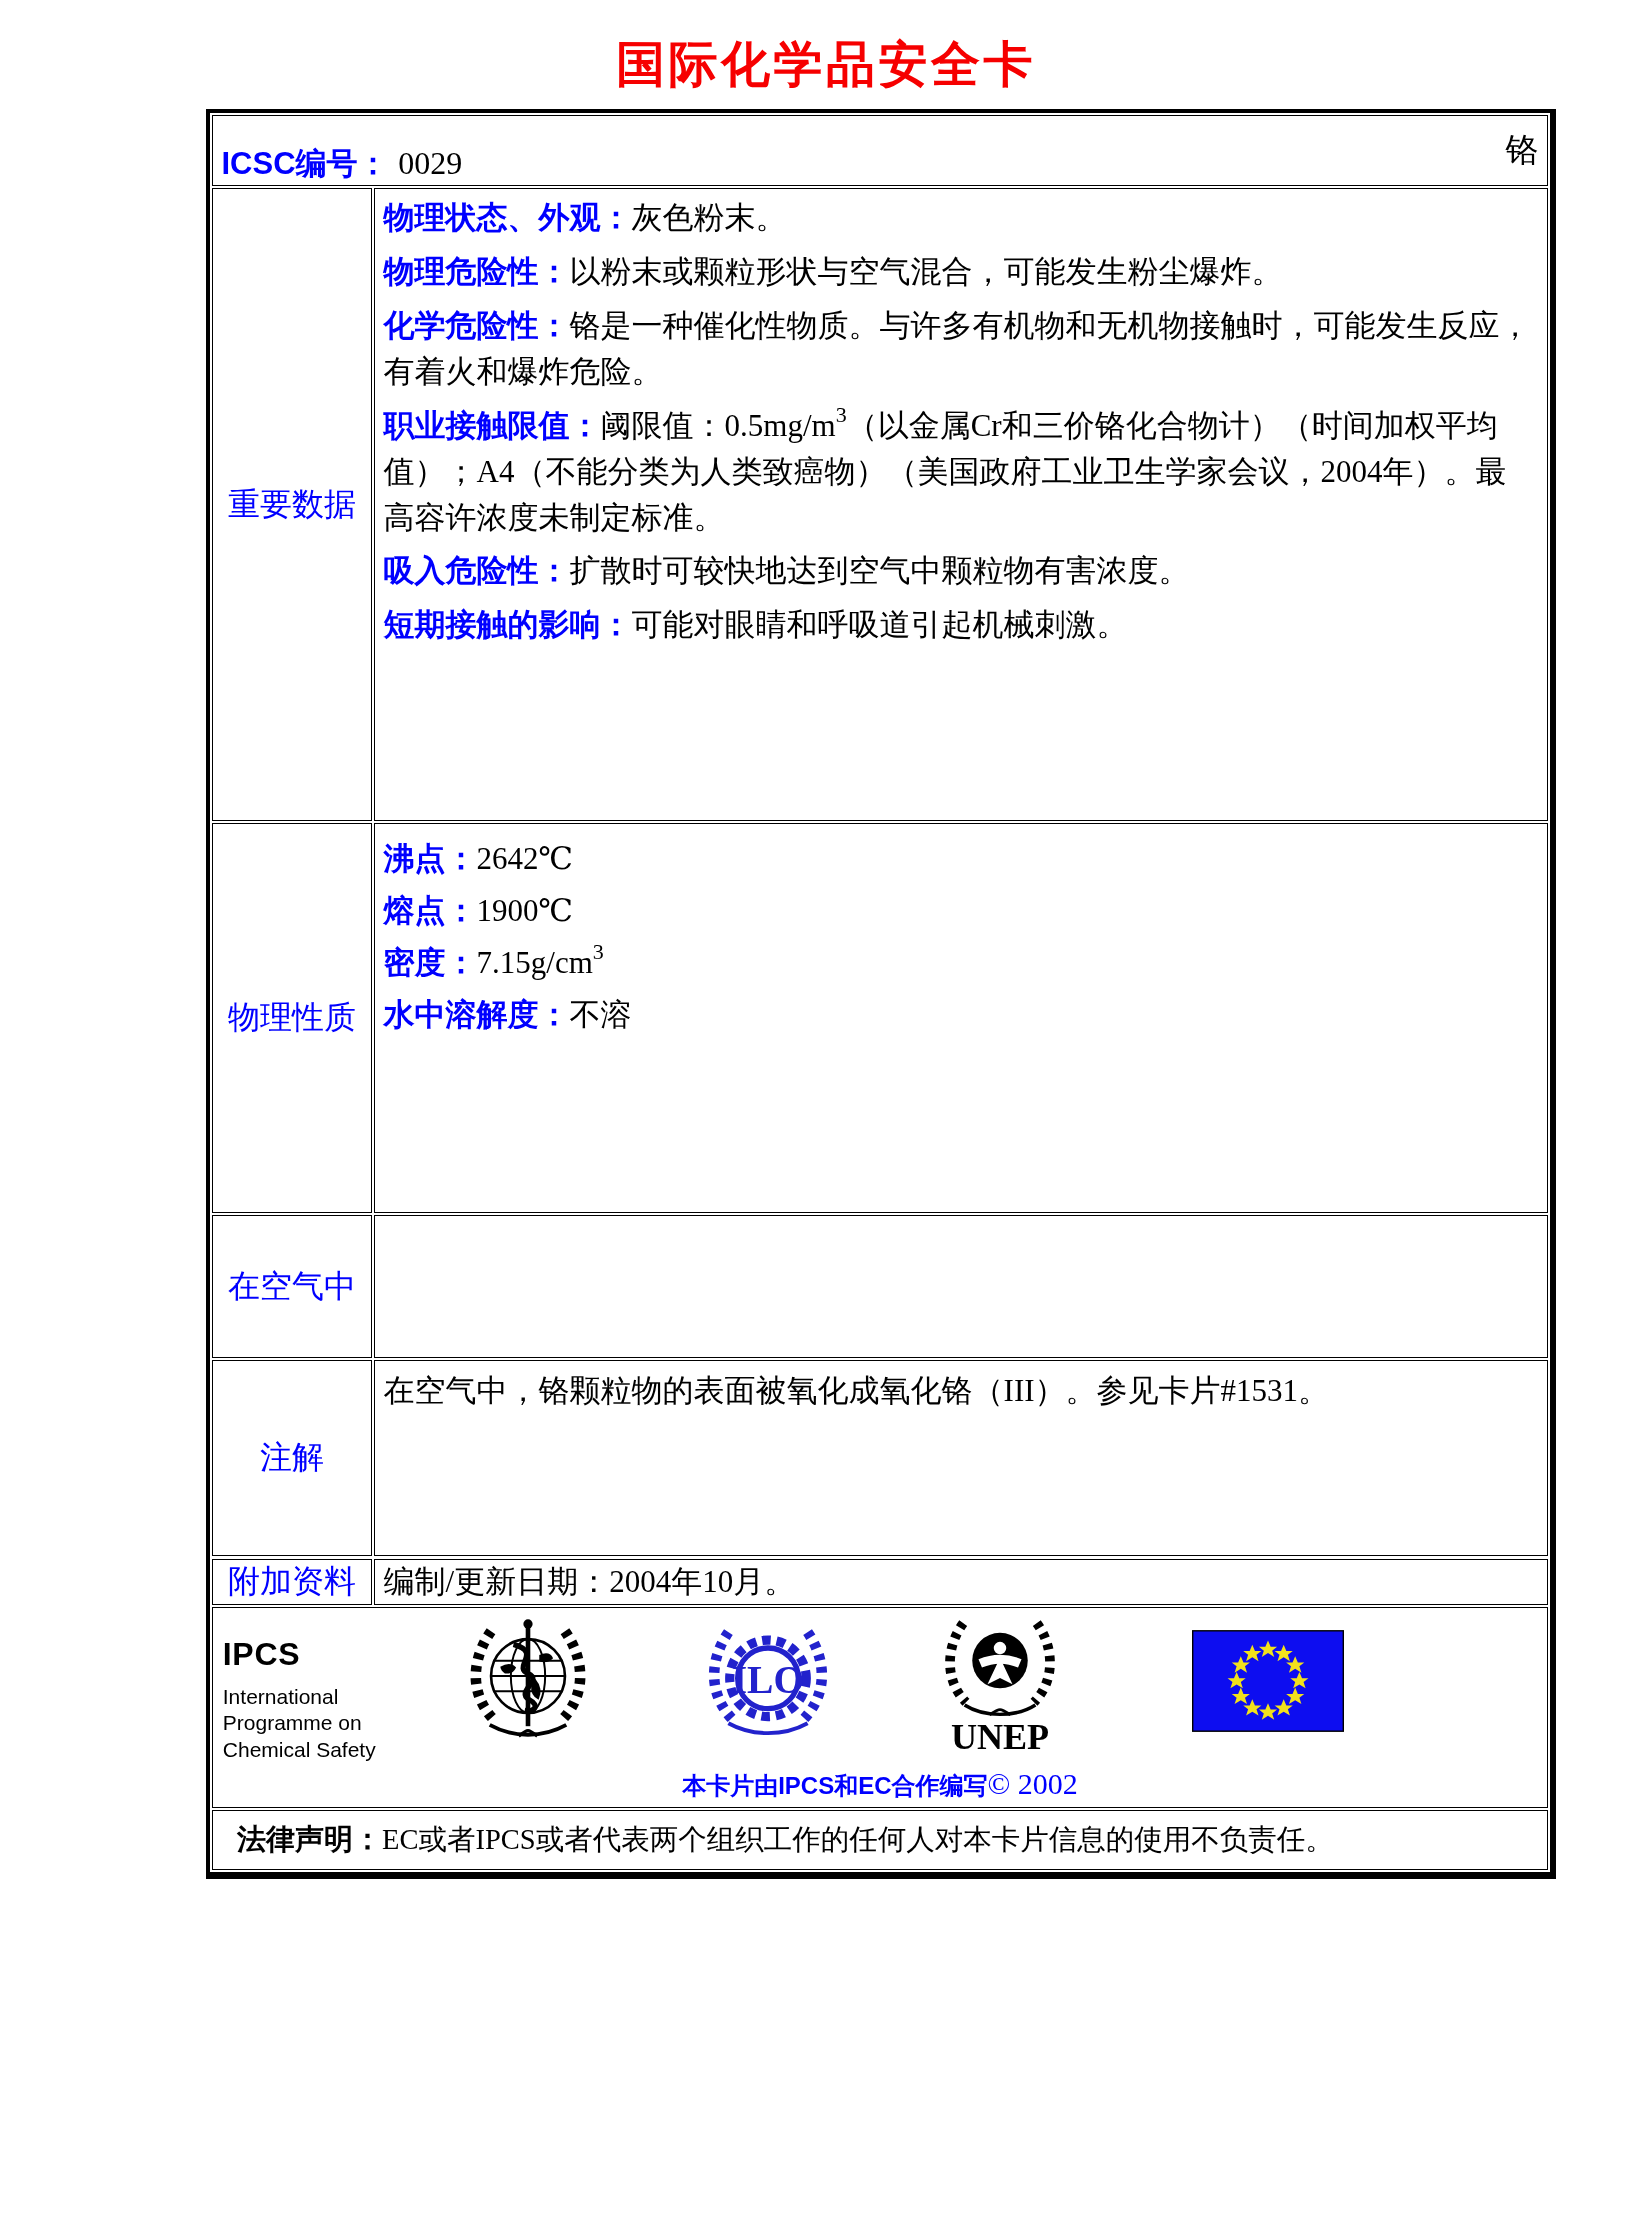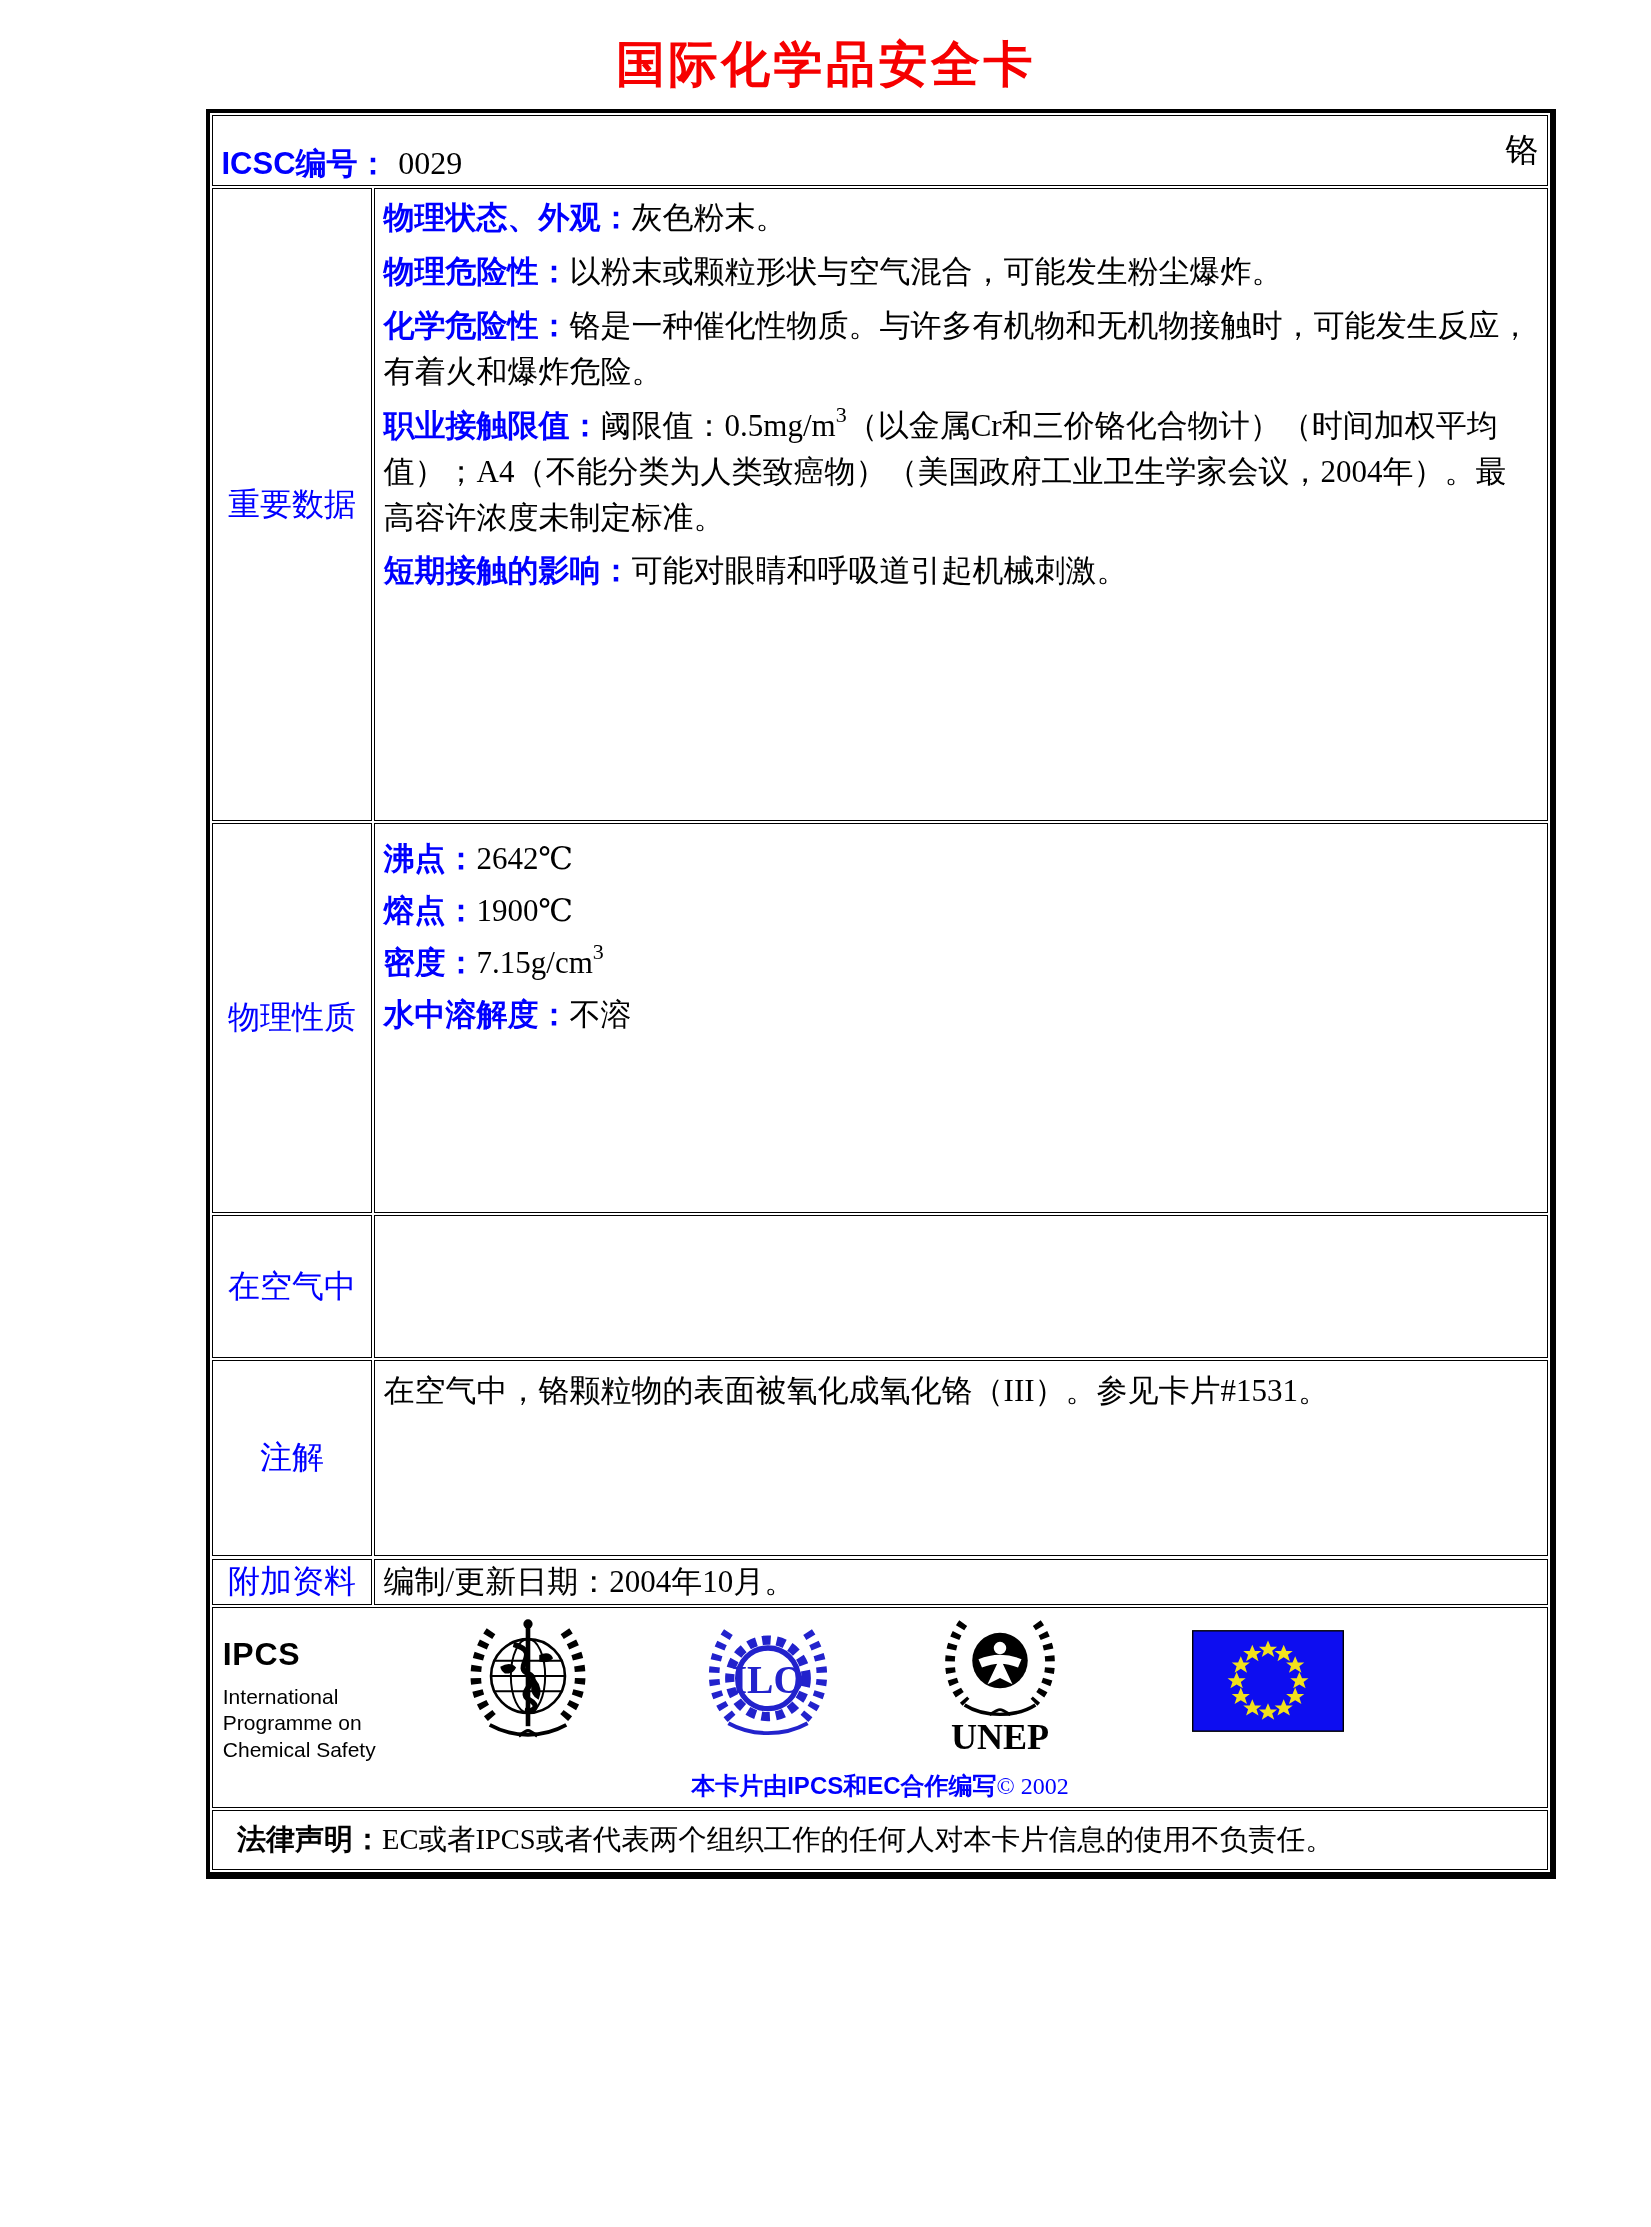--- a/index.html
+++ b/index.html
@@ -47,21 +47,21 @@
               font-family:"Liberation Sans","DejaVu Sans",sans-serif;}
   .ipcs-acronym{font-size:32px;font-weight:bold;margin-bottom:11px;letter-spacing:0.7px;}
   .ipcs-line{font-size:21px;line-height:26.5px;}
   .logo{position:absolute;}
   .who-logo{left:249px;top:8.4px;}
   .ilo-logo{left:489px;top:12.5px;}
   .unep-logo{left:728px;top:4.2px;}
   .eu-flag{left:979px;top:22px;}
   .credit-line{position:absolute;left:0;bottom:4.2px;width:100%;text-align:center;color:#0000ff;}
   .credit-main{font-size:24px;font-weight:bold;font-family:Liberation Sans, sans-serif;text-align:right;}
-  .credit-copy{font-size:24px;margin-left:0;font-family:"Liberation Serif",serif;}
+  .credit-copy{font-size:30px;margin-left:0;font-family:"Liberation Serif",serif;}
 
   .legal-cell{display:flex;align-items:center;padding:0 24px;}
   .legal-label{font-size:29px;font-weight:bold;font-family:"Liberation Sans","DejaVu Sans",sans-serif;}
   .legal-text{font-size:28.5px;}
 </style>
 </head>
 <body>
 
 <div class="page">
 
@@ -81,20 +81,21 @@
 
     <div class="row">
       <div class="cell label-cell h2">
         <span class="row-label">重要数据</span>
       </div>
       <div class="cell content-cell h2 important-content body-text">
         <p><span class="inline-label">物理状态、外观：</span><span>灰色粉末。</span></p>
         <p><span class="inline-label">物理危险性：</span><span>以粉末或颗粒形状与空气混合，可能发生粉尘爆炸。</span></p>
         <p><span class="inline-label">化学危险性：</span><span>铬是一种催化性物质。与许多有机物和无机物接触时，可能发生反应，有着火和爆炸危险。</span></p>
         <p><span class="inline-label">职业接触限值：</span><span>阈限值：0.5mg/m<sup>3</sup>（以金属Cr和三价铬化合物计）（时间加权平均值）；A4（不能分类为人类致癌物）（美国政府工业卫生学家会议，2004年）。最高容许浓度未制定标准。</span></p>
+        <p><span class="inline-label">吸入危险性：</span><span>扩散时可较快地达到空气中颗粒物有害浓度。</span></p>
         <p><span class="inline-label">短期接触的影响：</span><span>可能对眼睛和呼吸道引起机械刺激。</span></p>
       </div>
     </div>
 
     <div class="row">
       <div class="cell label-cell h3">
         <span class="row-label">物理性质</span>
       </div>
       <div class="cell content-cell h3 physical-content body-text">
         <div class="item"><span class="inline-label">沸点：</span><span>2642℃</span></div>

